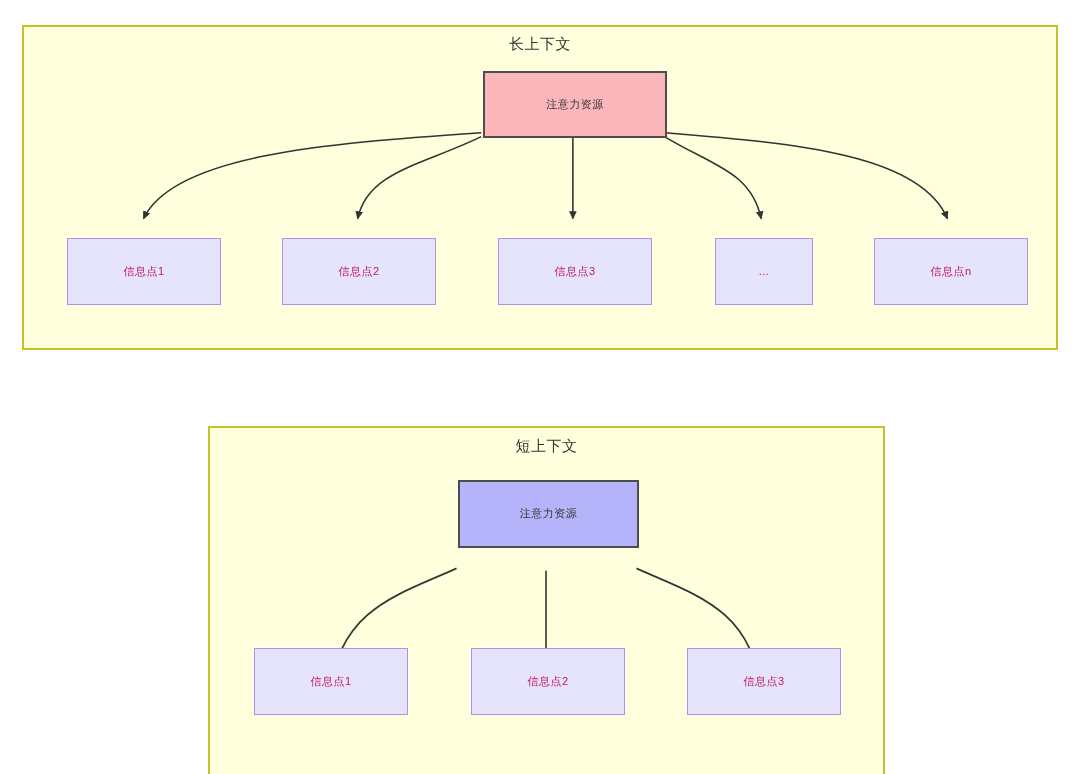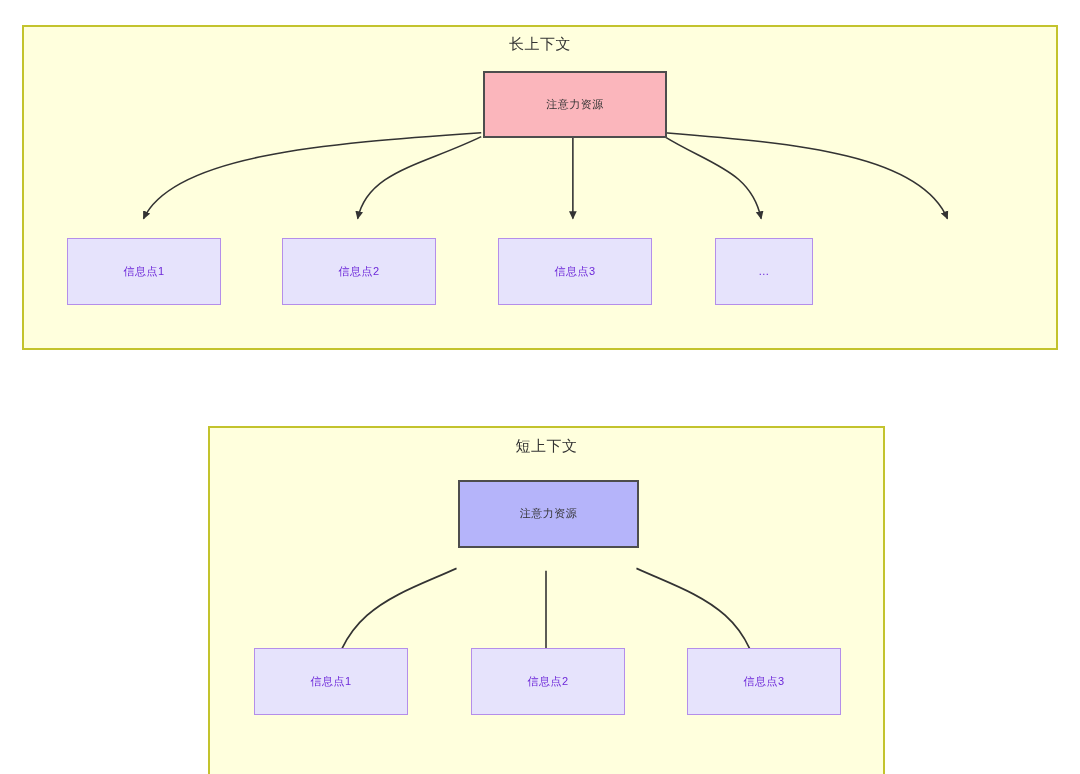--- a/index.html
+++ b/index.html
@@ -65,21 +65,21 @@
 
   .node-root-blue {
     background: #B5B4FA;
     border: 2px solid #4D4D4D;
     color: #333333;
   }
 
   .node-leaf {
     background: #E6E3FC;
     border: 1.5px solid #B48EEA;
-    color: #6d28d9;
+    color: #be185d;
   }
 
   
   .edges {
     position: absolute;
     left: 0;
     top: 0;
     width: 100%;
     height: 100%;
     overflow: visible;
@@ -121,20 +121,21 @@
     <div class="node node-root-pink" style="left:459px; top:44px; width:184px; height:67px;">注意力资源</div>
 
     <div class="node node-leaf" style="left:43px; top:211px; width:154px; height:67px;">信息点1</div>
 
     <div class="node node-leaf" style="left:258px; top:211px; width:154px; height:67px;">信息点2</div>
 
     <div class="node node-leaf" style="left:474px; top:211px; width:154px; height:67px;">信息点3</div>
 
     <div class="node node-leaf" style="left:691px; top:211px; width:98px; height:67px;">...</div>
 
+    <div class="node node-leaf" style="left:850px; top:211px; width:154px; height:67px;">信息点n</div>
   </div>
 
   <div class="group" id="group-short">
 
     <div class="group-title">短上下文</div>
 
     <svg class="edges" viewBox="0 0 677 338" preserveAspectRatio="none">
       <defs>
         <marker id="arrowShort" markerWidth="9" markerHeight="9" refX="7.4" refY="4.5" orient="auto" markerUnits="userSpaceOnUse">
           <path d="M0,0.6 L8.4,4.5 L0,8.4 z" fill="#333333"></path>

